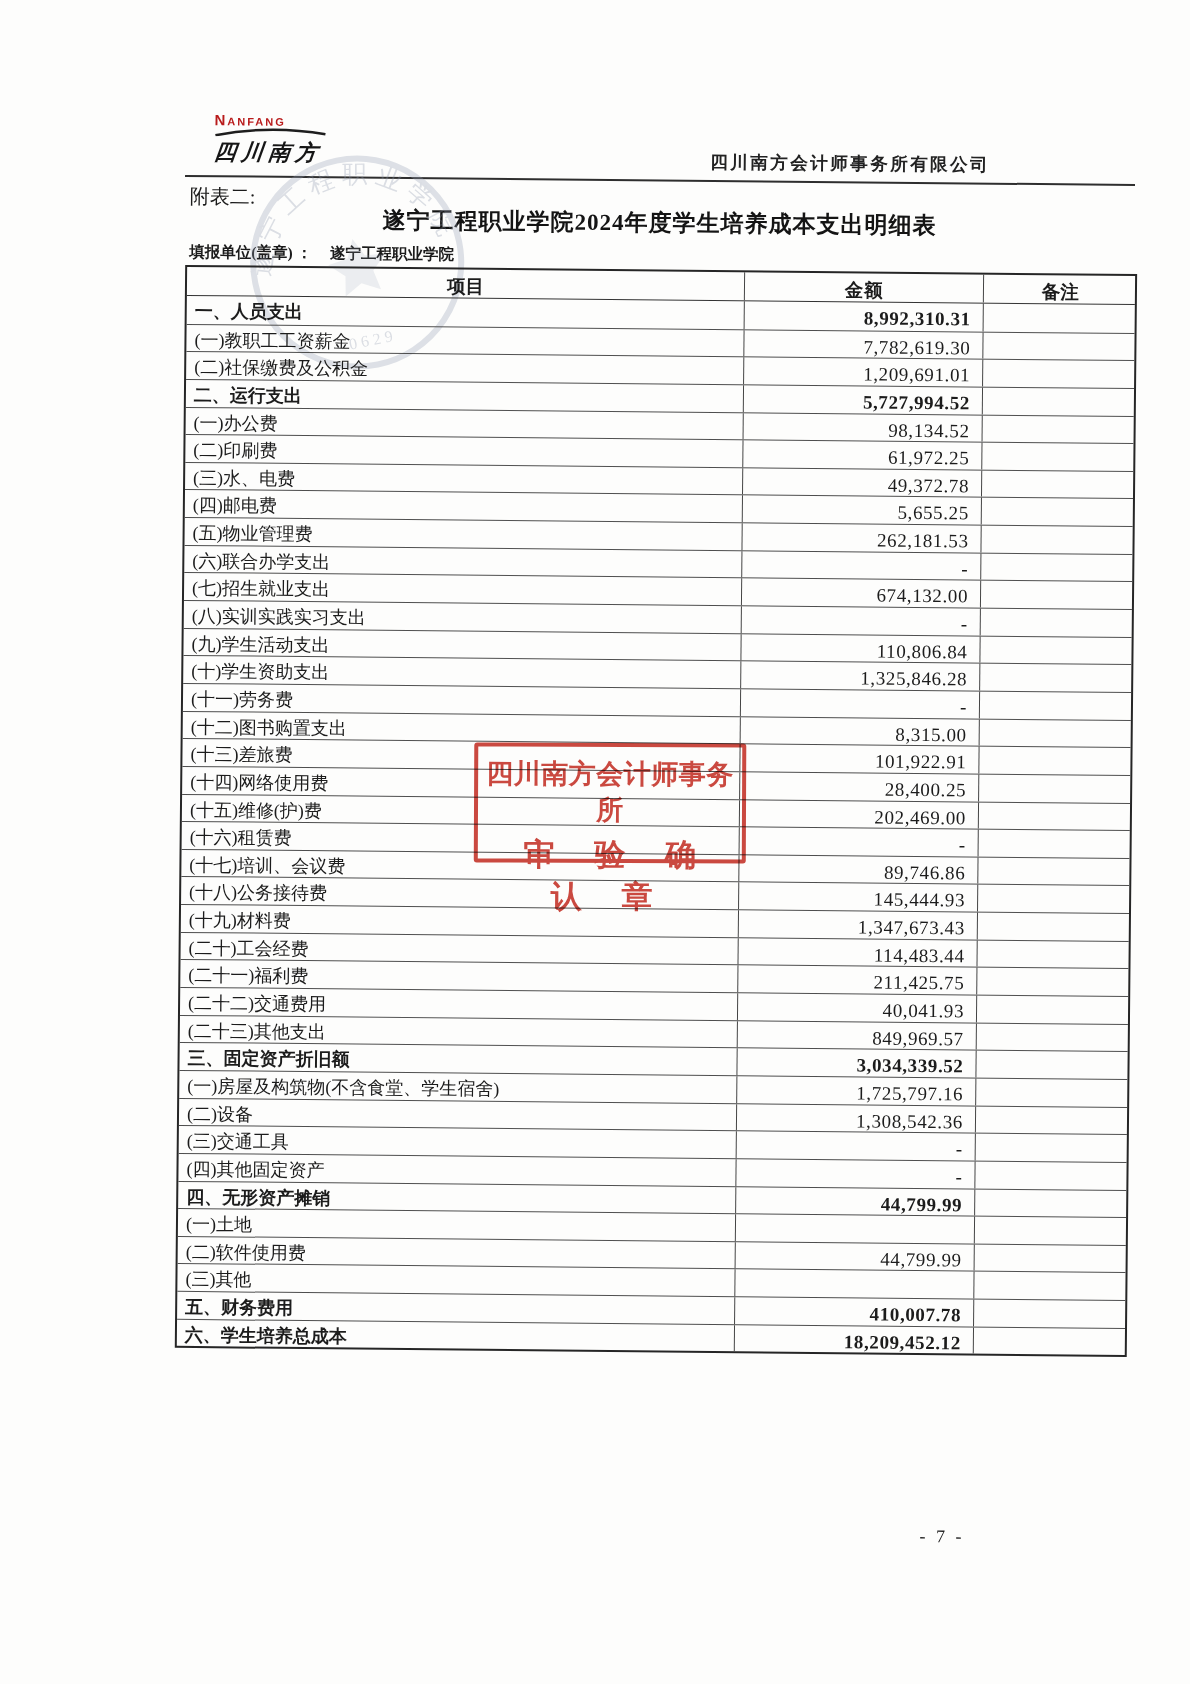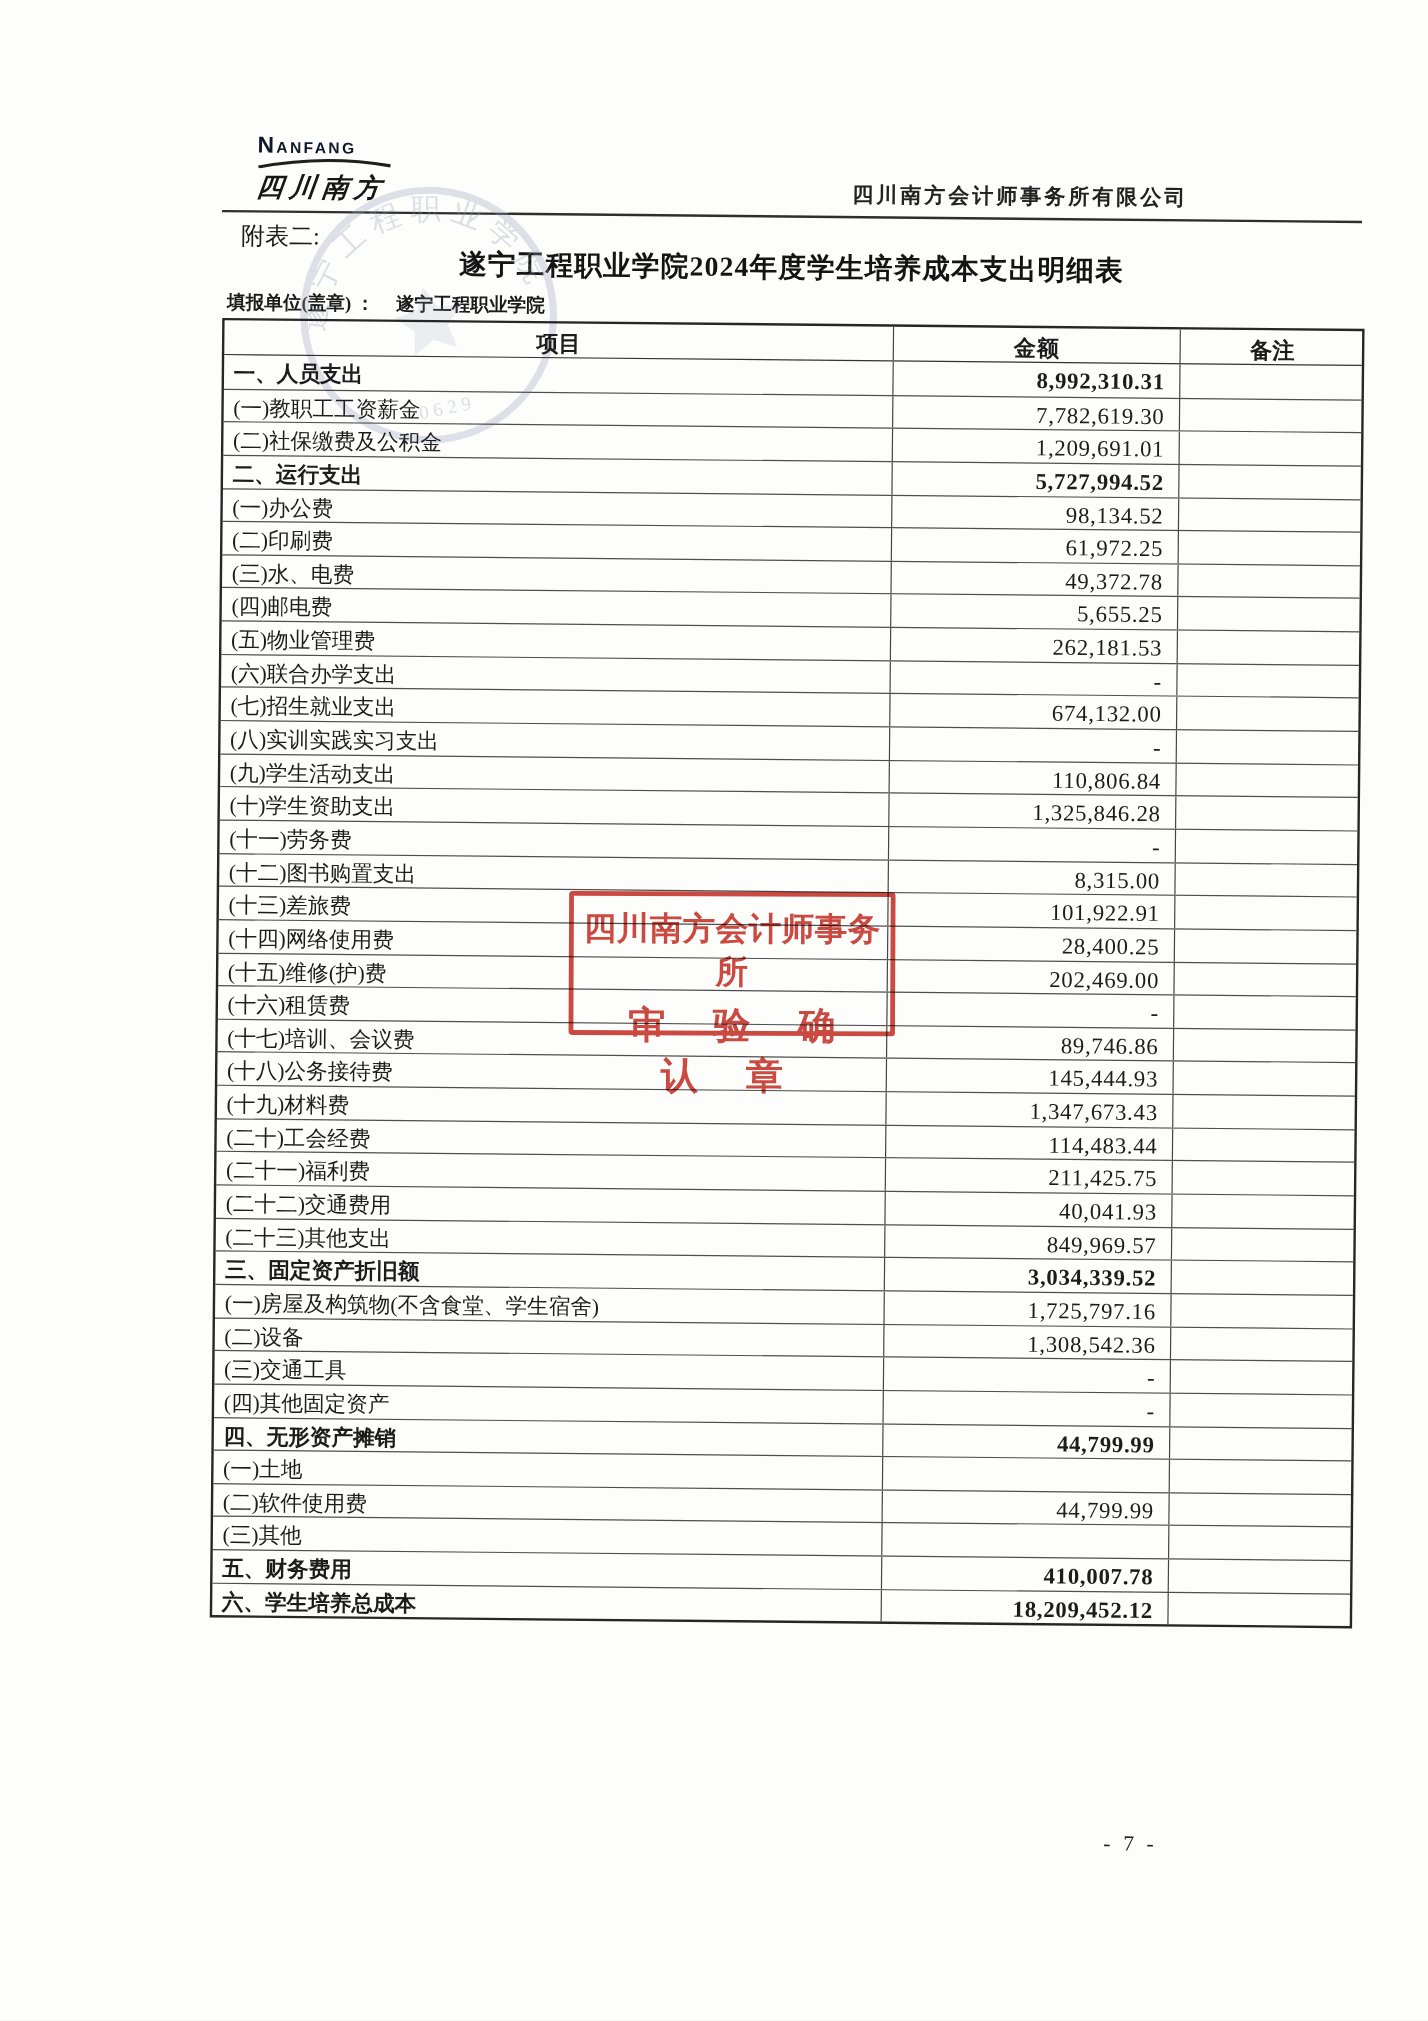--- a/index.html
+++ b/index.html
@@ -5,29 +5,29 @@
   html,body { margin:0; padding:0; background:#e8e8e8; }
   .page {
     position:relative; width:1190px; height:1684px; margin:0 auto;
     background:#fdfdfc; overflow:hidden;
     font-family:"Liberation Serif","DejaVu Serif",serif; color:#1c1c1c;
   }
   .tilt { position:absolute; inset:0; transform:rotate(0.55deg); transform-origin:300px 180px; }
 
   
   .logo { position:absolute; left:214px; top:112px; }
-  .logo-en { font-family:"Liberation Sans","DejaVu Sans",sans-serif; font-size:19px; font-weight:800;
-    letter-spacing:2px; font-variant:small-caps; color:#0f172a; }
+  .logo-en { font-family:"Liberation Sans","DejaVu Sans",sans-serif; font-size:15px; font-weight:800;
+    letter-spacing:2px; font-variant:small-caps; color:#b91c1c; }
   .logo-arc { display:block; margin-top:-2px; }
   .logo-cn { font-size:22px; font-weight:700; font-style:italic; letter-spacing:5px; color:#161616;
     transform:skewX(-6deg); display:inline-block; margin-top:1px; }
   .company { position:absolute; right:200px; top:146px; font-size:17.5px; font-weight:700;
     letter-spacing:2.5px; color:#222; }
   .top-rule { position:absolute; left:185px; top:176px; width:950px; border-top:2.5px solid #2e2e2e; }
-  .attach { position:absolute; left:190px; top:184px; font-size:20px; color:#1b1b1b;margin-left:11px; }
+  .attach { position:absolute; left:190px; top:184px; font-size:20px; color:#1b1b1b; }
   .title { position:absolute; left:185px; top:204px; width:950px; text-align:center;
     font-size:23px; font-weight:600; letter-spacing:1px; color:#141414; }
   .unit-line { position:absolute; left:190px; top:243px; font-size:15.5px; font-weight:600; color:#1b1b1b; }
   .unit-line .unit-name { margin-left:18px; }
 
   
   .cost-table { position:absolute; left:186px; top:266px; width:952px;
     border:2.5px solid #262626; box-sizing:border-box; background:transparent; }
   .t-row { display:grid; grid-template-columns:558px 239px 152.5px; height:27.65px; box-sizing:border-box; }
   .t-row + .t-row { border-top:1.2px solid #4e4e4e; }

